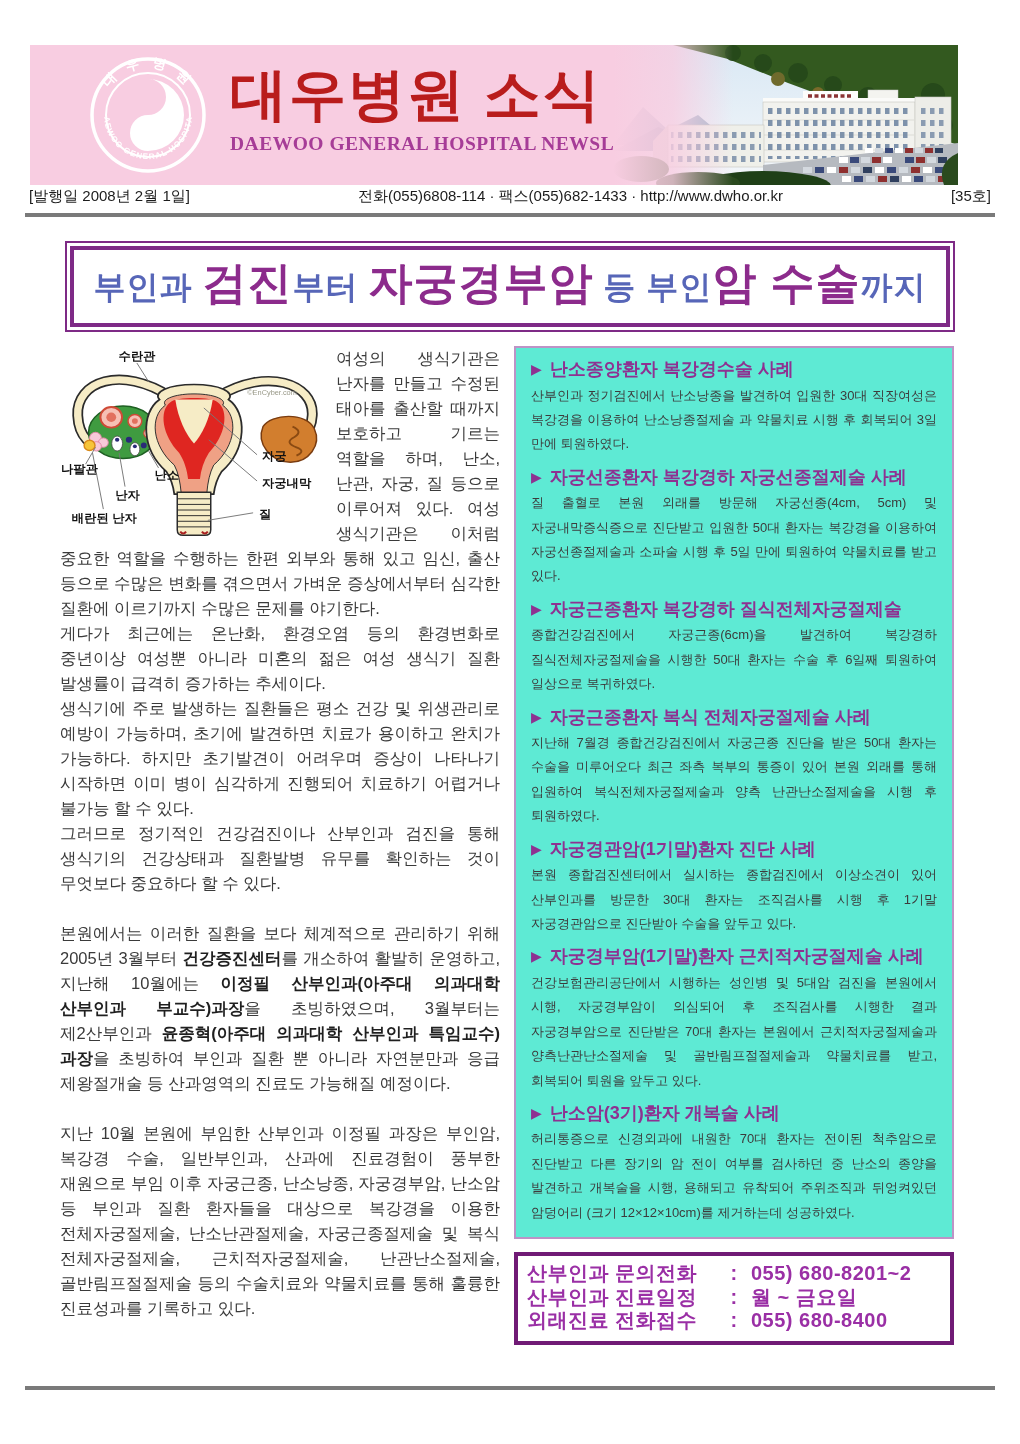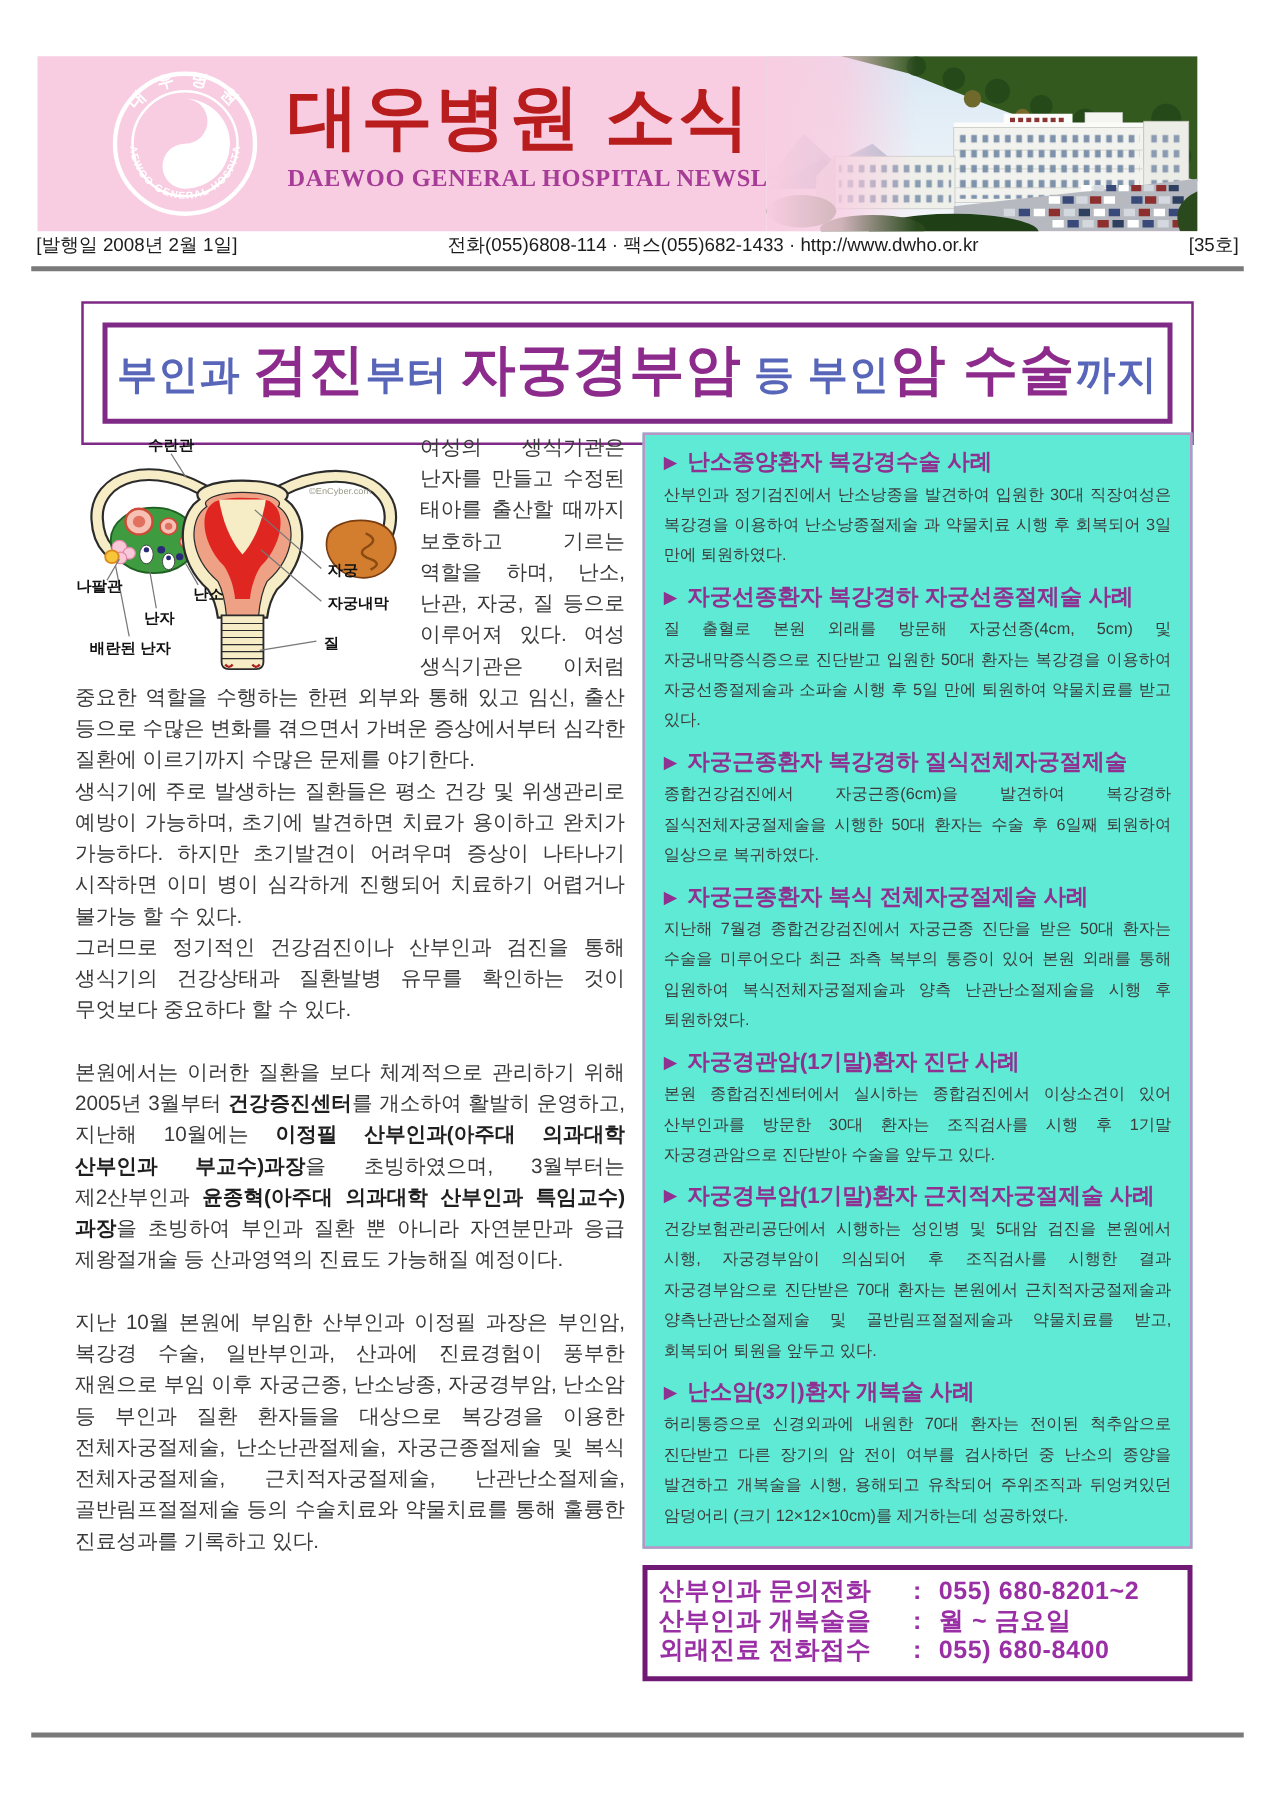--- a/index.html
+++ b/index.html
@@ -15,21 +15,21 @@
                font-size:19.5px;font-weight:bold;color:#a63c97;letter-spacing:.5px;}
   .photo{position:absolute;right:0;top:0;width:345px;height:140px;display:block;}
 
   
   .info-bar{position:absolute;left:25px;top:187px;width:970px;box-sizing:border-box;
             display:flex;justify-content:space-between;align-items:flex-end;
             font-size:15px;color:#1c1c1c;padding:0 4px 7px 4px;border-bottom:4px solid #7a7a7a;}
 
   
   .headline-outer{position:absolute;left:65px;top:241px;width:890px;box-sizing:border-box;
-                  border:2px solid #7e2a86;padding:15px;background:#fff;}
+                  border:2px solid #7e2a86;padding:3px;background:#fff;}
   .headline-inner{border:4px solid #7e2a86;text-align:center;padding:4px 0 10px 0;}
   .hl-blue{color:#5766b8;font-size:32px;font-weight:800;letter-spacing:1px;}
   .hl-purple{color:#8c2b8c;font-size:44px;font-weight:800;letter-spacing:1px;}
 
   
   .columns{position:absolute;left:60px;top:346px;width:894px;display:flex;gap:14px;}
   .col-left{width:440px;}
   .col-right{width:440px;}
 
   .diagram{float:left;width:268px;height:192px;margin:2px 8px 2px 0;}
@@ -256,20 +256,21 @@
           <text x="96" y="140">난소</text>
           <text x="12" y="186">배란된 난자</text>
           <text x="205" y="120">자궁</text>
           <text x="205" y="148">자궁내막</text>
           <text x="202" y="182">질</text>
         </g>
         <text x="190" y="50" font-size="7.5" fill="#999988" font-family="Liberation Sans,DejaVu Sans,sans-serif">©EnCyber.com</text>
       </svg>
       <div id="article-body">
           <p class="body-p"><span>여성의 생식기관은 난자를 만들고 수정된 태아를 출산할 때까지 보호하고 기르는 역할을 하며, 난소, 난관, 자궁, 질 등으로 이루어져 있다. 여성 생식기관은 이처럼 중요한 역할을 수행하는 한편 외부와 통해 있고 임신, 출산 등으로 수많은 변화를 겪으면서 가벼운 증상에서부터 심각한 질환에 이르기까지 수많은 문제를 야기한다.</span></p>
+          <p class="body-p"><span>게다가 최근에는 온난화, 환경오염 등의 환경변화로 중년이상 여성뿐 아니라 미혼의 젊은 여성 생식기 질환 발생률이 급격히 증가하는 추세이다.</span></p>
           <p class="body-p"><span>생식기에 주로 발생하는 질환들은 평소 건강 및 위생관리로 예방이 가능하며, 초기에 발견하면 치료가 용이하고 완치가 가능하다. 하지만 초기발견이 어려우며 증상이 나타나기 시작하면 이미 병이 심각하게 진행되어 치료하기 어렵거나 불가능 할 수 있다.</span></p>
           <p class="body-p"><span>그러므로 정기적인 건강검진이나 산부인과 검진을 통해 생식기의 건강상태과 질환발병 유무를 확인하는 것이 무엇보다 중요하다 할 수 있다.</span></p>
           <p class="body-p gap"><span>본원에서는 이러한 질환을 보다 체계적으로 관리하기 위해 2005년 3월부터 </span><span class="b">건강증진센터</span><span>를 개소하여 활발히 운영하고, 지난해 10월에는 </span><span class="b">이정필 산부인과(아주대 의과대학 산부인과 부교수)과장</span><span>을 초빙하였으며, 3월부터는 제2산부인과 </span><span class="b">윤종혁(아주대 의과대학 산부인과 특임교수)과장</span><span>을 초빙하여 부인과 질환 뿐 아니라 자연분만과 응급 제왕절개술 등 산과영역의 진료도 가능해질 예정이다.</span></p>
           <p class="body-p gap"><span>지난 10월 본원에 부임한 산부인과 이정필 과장은 부인암, 복강경 수술, 일반부인과, 산과에 진료경험이 풍부한 재원으로 부임 이후 자궁근종, 난소낭종, 자궁경부암, 난소암 등 부인과 질환 환자들을 대상으로 복강경을 이용한 전체자궁절제술, 난소난관절제술, 자궁근종절제술 및 복식 전체자궁절제술, 근치적자궁절제술, 난관난소절제술, 골반림프절절제술 등의 수술치료와 약물치료를 통해 훌륭한 진료성과를 기록하고 있다.</span></p>
         </div>
     </div>
 
     <div class="col-right">
       <div class="case-box" id="case-box">
           <h3 class="case-title"><span class="arrow">▶</span><span>난소종양환자 복강경수술 사례</span></h3>
@@ -287,21 +288,21 @@
           <h3 class="case-title"><span class="arrow">▶</span><span>난소암(3기)환자 개복술 사례</span></h3>
           <p class="case-body">허리통증으로 신경외과에 내원한 70대 환자는 전이된 척추암으로 진단받고 다른 장기의 암 전이 여부를 검사하던 중 난소의 종양을 발견하고 개복술을 시행, 용해되고 유착되어 주위조직과 뒤엉켜있던 암덩어리 (크기 12×12×10cm)를 제거하는데 성공하였다.</p>
         </div>
       <div class="contact-box" id="contact-box">
           <div class="contact-row">
             <span class="c-label">산부인과 문의전화</span>
             <span class="c-colon">:</span>
             <span class="c-value">055) 680-8201~2</span>
           </div>
           <div class="contact-row">
-            <span class="c-label">산부인과 개복술을</span>
+            <span class="c-label">산부인과 진료일정</span>
             <span class="c-colon">:</span>
             <span class="c-value">월 ~ 금요일</span>
           </div>
           <div class="contact-row">
             <span class="c-label">외래진료 전화접수</span>
             <span class="c-colon">:</span>
             <span class="c-value">055) 680-8400</span>
           </div>
         </div>
     </div>

